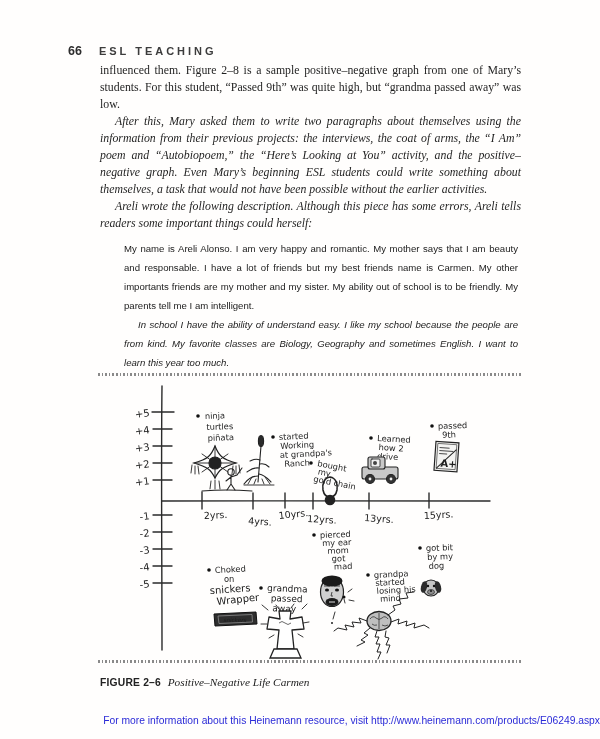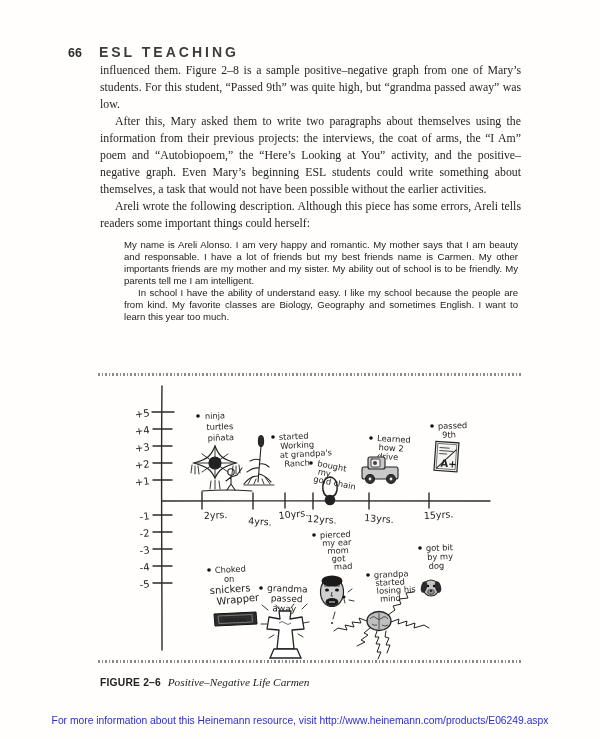--- a/index.html
+++ b/index.html
@@ -3,29 +3,29 @@
 <meta charset="utf-8">
 <style>
   html,body{margin:0;padding:0;background:#ffffff;}
   .page{position:relative;width:600px;height:739px;background:#fffefd;overflow:hidden;
         font-family:"Liberation Serif",serif;color:#1f1f1f;}
 
   
   .runhead{position:absolute;top:44px;left:68px;display:flex;align-items:baseline;
            font-family:"Liberation Sans",sans-serif;color:#2e2e2e;}
   .pagenum{font-weight:bold;font-size:12.5px;}
-  .headtitle{margin-left:17px;font-size:14px;letter-spacing:3px;font-weight:600;color:#3c3c3c;}
+  .headtitle{margin-left:17px;font-size:11px;letter-spacing:3px;font-weight:600;color:#3c3c3c;}
 
   
   .body-text{position:absolute;top:62px;left:100px;width:421px;}
   .body-text p{margin:0;font-size:11.8px;line-height:17px;text-align:justify;}
-  .body-text p.indent{text-indent:15px;}
+  .body-text p.indent{text-indent:15px;font-style:italic;}
   .quote{margin-top:7px;margin-left:24px;width:394px;
          font-family:"Liberation Sans",sans-serif;color:#1b1b1b;}
-  .quote p{font-size:9.6px;line-height:12px;text-align:justify;margin:0;}
+  .quote p{font-size:9.6px;line-height:19px;text-align:justify;margin:0;}
   .quote p.indent{text-indent:14px;}
 
   
   .perf{position:absolute;left:98px;width:424px;height:3px;
         background:repeating-linear-gradient(90deg,#8a8a8a 0 1.6px,transparent 1.6px 3.6px);}
   .perf-top{top:373px;}
   .perf-bottom{top:660px;}
 
   .figure-wrap{position:absolute;top:378px;left:98px;width:424px;height:282px;}
   svg text{font-family:"DejaVu Sans",sans-serif;fill:#1c1c1c;}
@@ -33,21 +33,21 @@
   .hand-big{font-size:10px;}
   .axlab{font-size:9.5px;}
   .ylab{font-size:10px;}
 
   
   .caption{position:absolute;top:676px;left:100px;font-size:11px;color:#222;}
   .caption .cap-label{font-family:"Liberation Sans",sans-serif;font-weight:bold;font-size:10.3px;letter-spacing:.2px;}
   .caption .cap-title{font-family:"Liberation Serif",serif;font-style:italic;font-size:11.3px;margin-left:4px;}
 
   
-  .footer{position:absolute;top:715px;left:0;width:600px;text-align:center;
+  .footer{position:absolute;top:715px;left:0;width:600px;text-align:right;
           font-family:"Liberation Sans",sans-serif;font-size:10.3px;color:#2b2bd7;}
 </style>
 </head>
 <body>
 
 <div class="page">
 
   <div class="runhead">
     <span class="pagenum">66</span>
     <span class="headtitle">ESL TEACHING</span>

